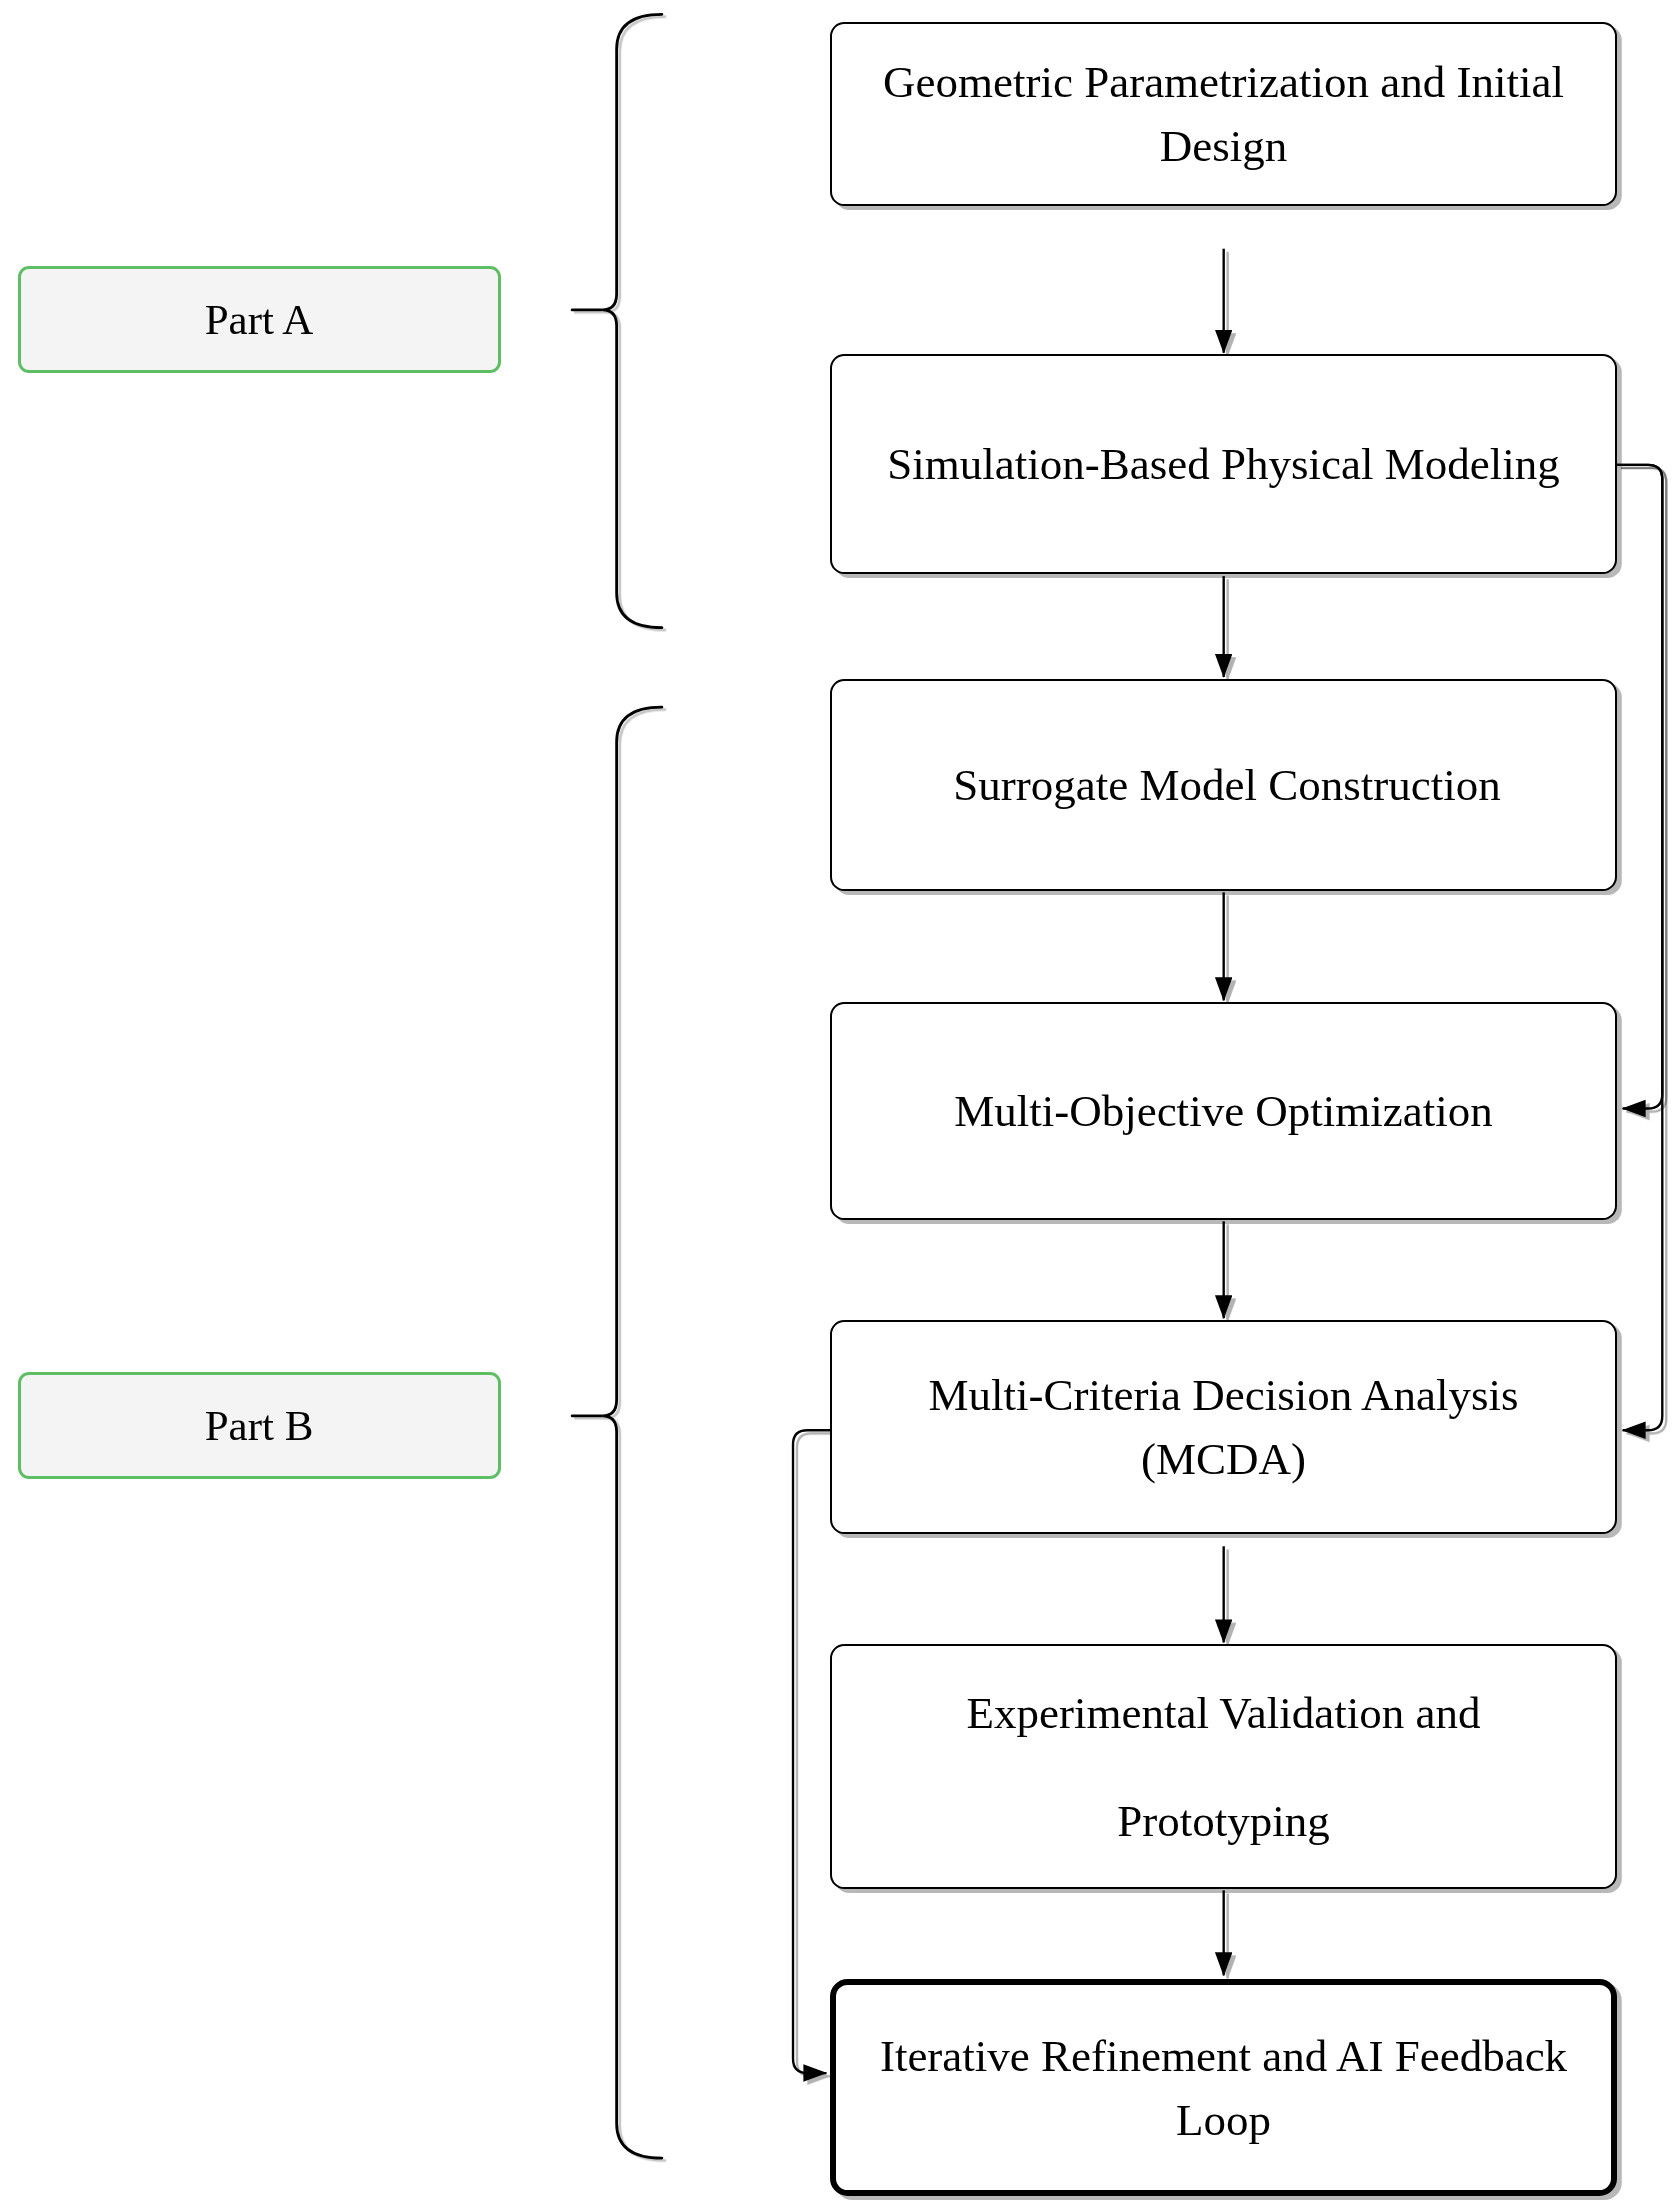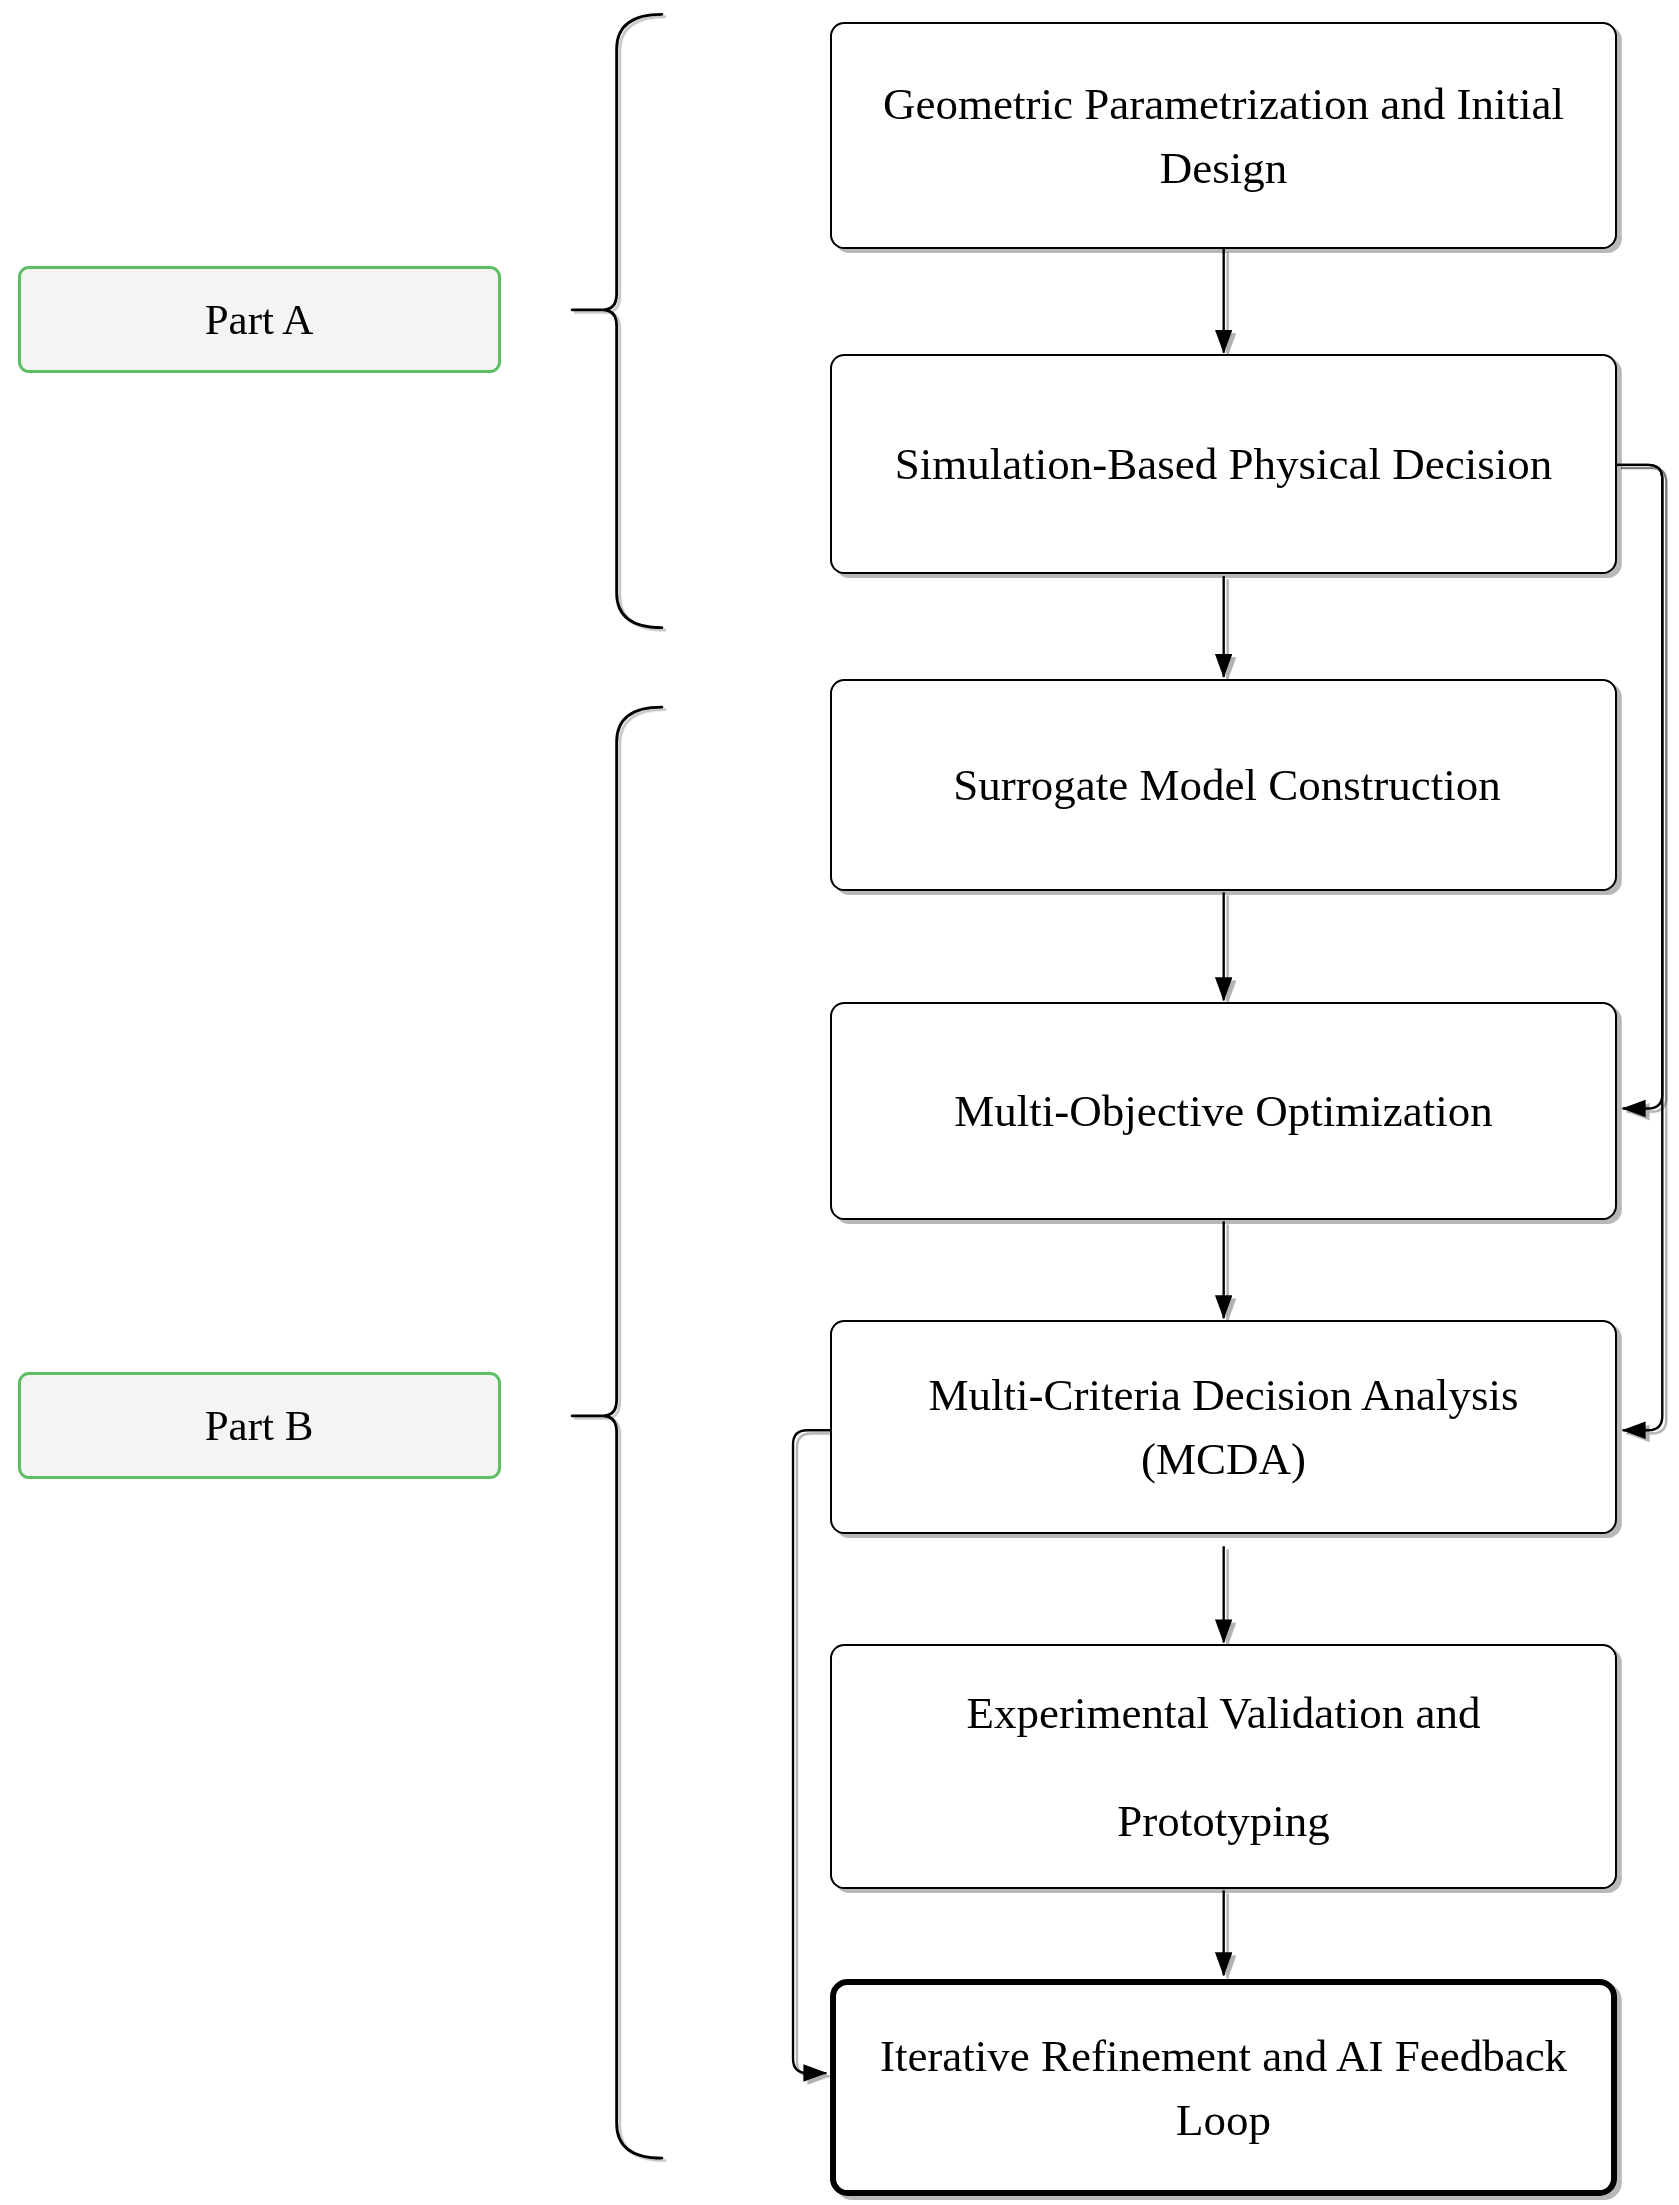--- a/index.html
+++ b/index.html
@@ -98,27 +98,27 @@
     <path class="ln" d="M1045 1800 L1016 1800 Q998 1800 998 1818 L998 2591 Q998 2609 1016 2609 L1040 2609" marker-end="url(#arr)"></path>
   </svg>
 
   <div class="part-label" style="top:266px;">
     <span>Part A</span>
   </div>
   <div class="part-label" style="top:1372px;">
     <span>Part B</span>
   </div>
 
-  <div class="flow-box" style="top:22px;height:227px;">
+  <div class="flow-box" style="top:22px;height:184px;">
     <span class="bline">Geometric Parametrization and Initial</span>
     <span class="bline">Design</span>
   </div>
 
   <div class="flow-box" style="top:354px;height:220px;">
-    <span class="bline">Simulation-Based Physical Decision</span>
+    <span class="bline">Simulation-Based Physical Modeling</span>
     <span class="bline"></span>
   </div>
 
   <div class="flow-box" style="top:679px;height:212px;padding-left:7px;">
     <span class="bline">Surrogate Model Construction</span>
     <span class="bline"></span>
   </div>
 
   <div class="flow-box" style="top:1002px;height:218px;justify-content:center;">
     <span class="bline">Multi-Objective Optimization</span>

